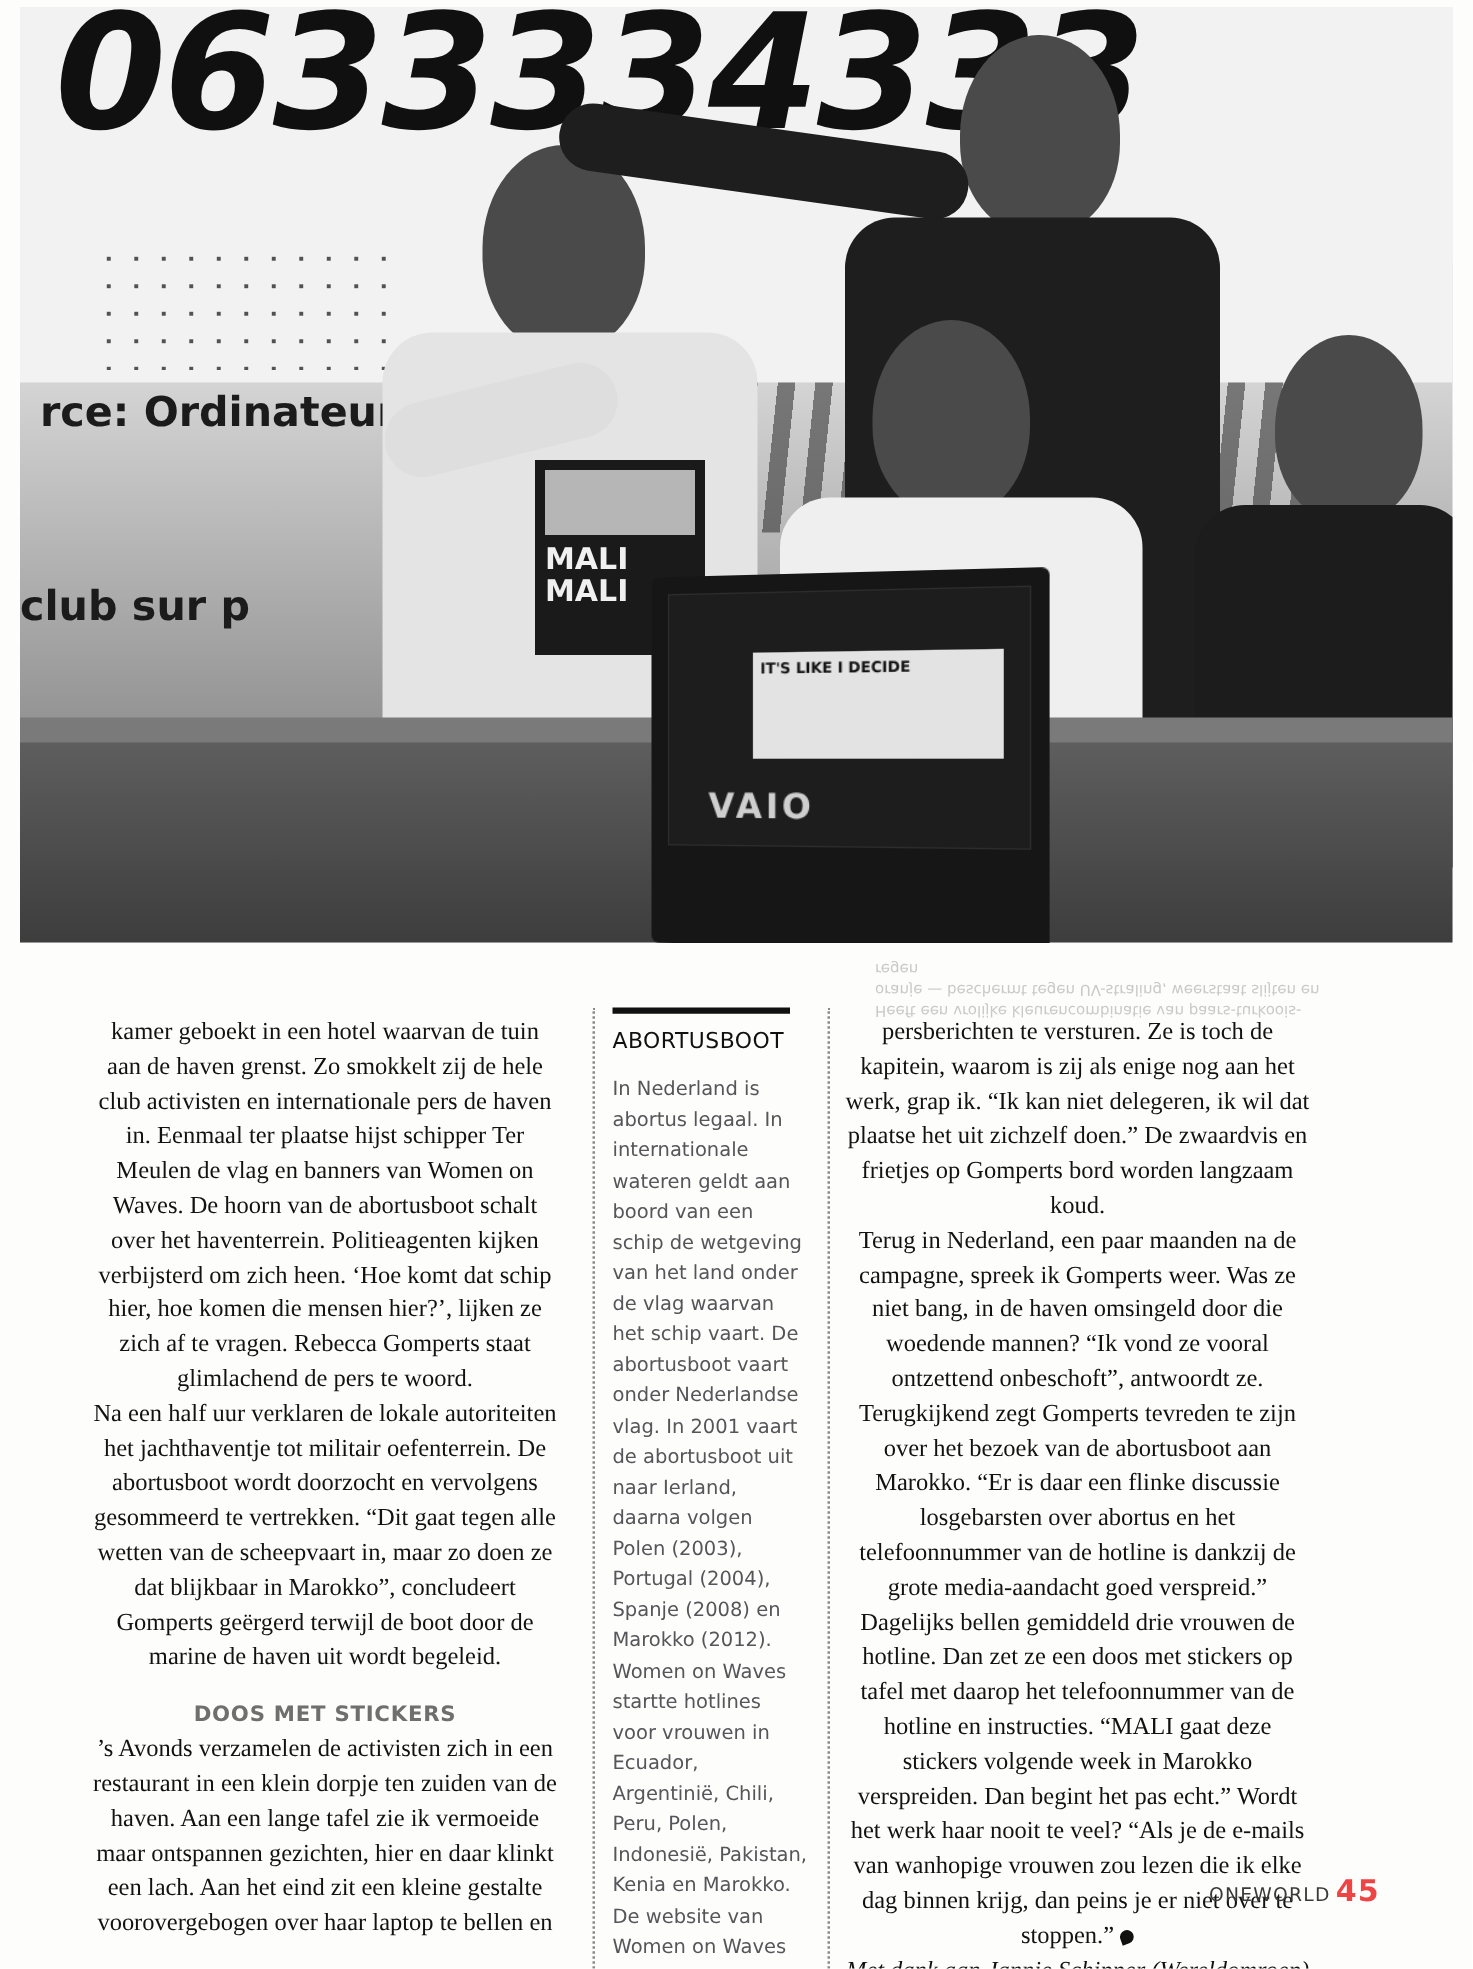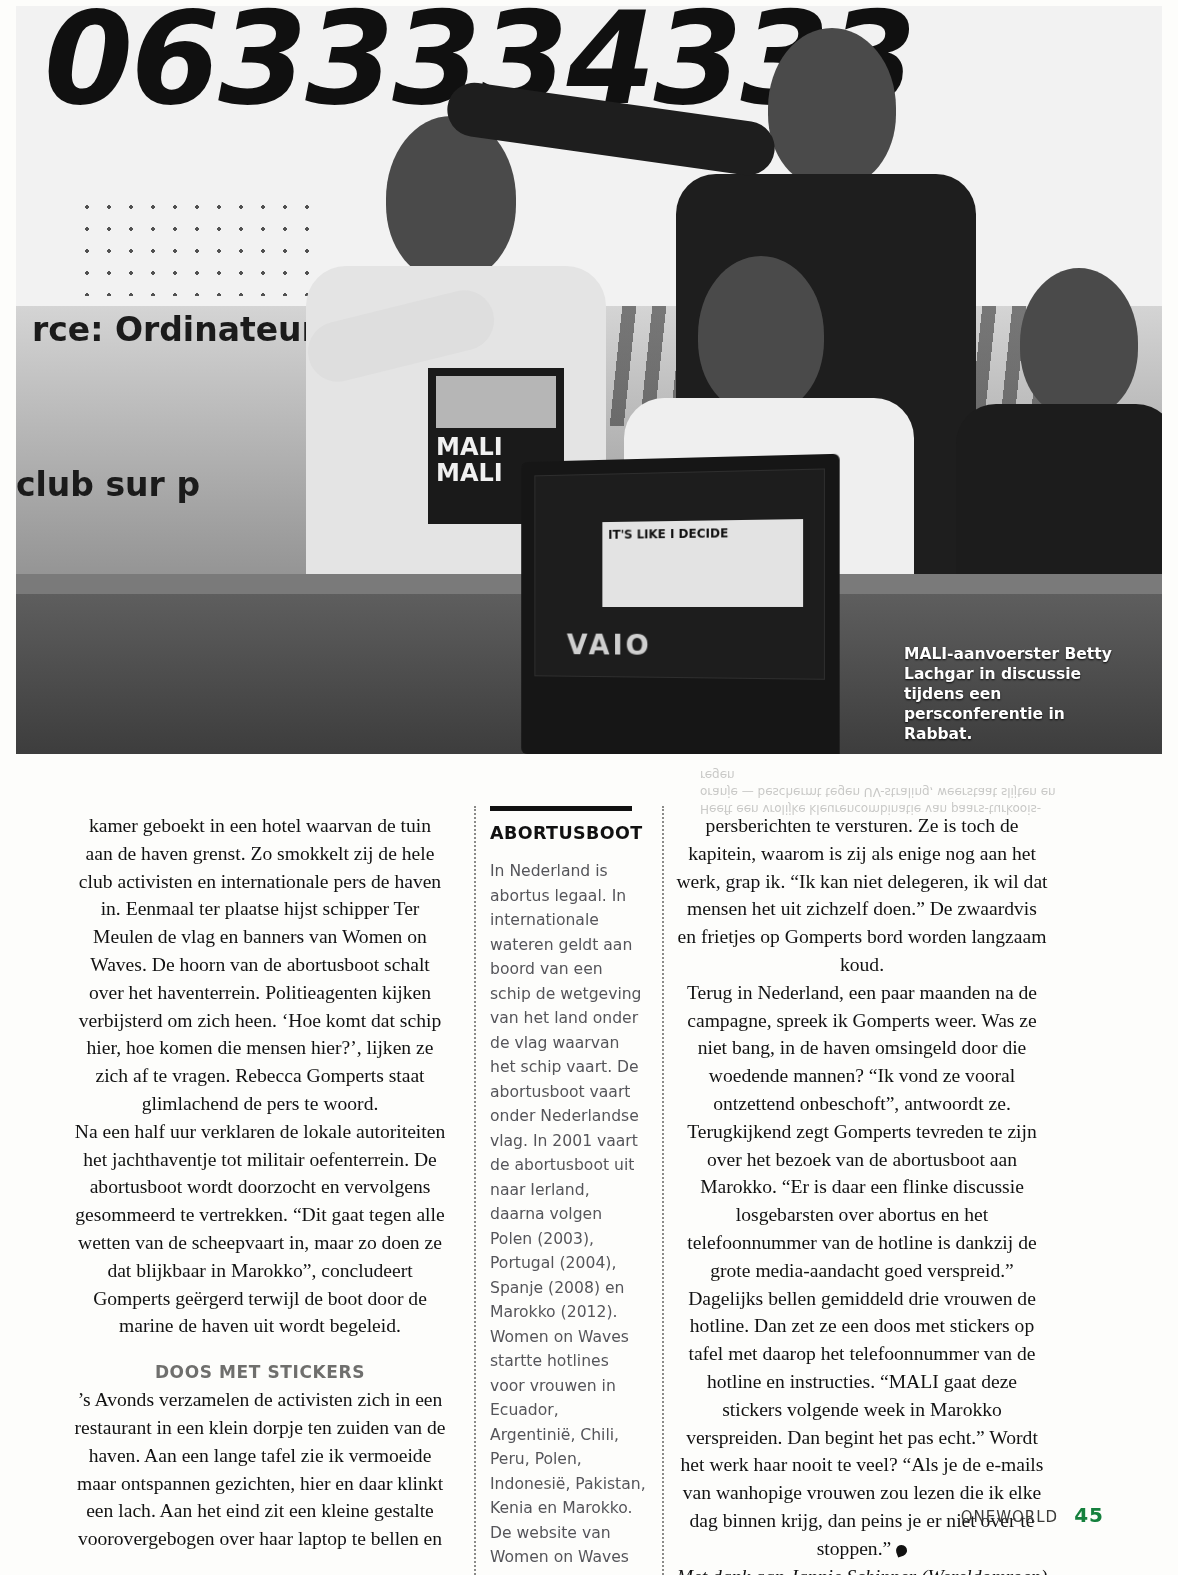--- a/index.html
+++ b/index.html
@@ -238,21 +238,21 @@
     box-sizing: content-box;
   }
   .sidebar .rule {
     width: 142px;
     height: 5px;
     background: #111;
     margin-bottom: 12px;
   }
   .sidebar h3 {
     font-family: "DejaVu Sans", sans-serif;
-    font-weight: bold;
+    font-weight: normal;
     font-size: 17.5px;
     letter-spacing: .4px;
     margin: 0 0 16px 0;
     color: #111;
   }
   .sidebar p {
     font-family: "DejaVu Sans", sans-serif;
     font-size: 15.6px;
     line-height: 24.5px;
     color: #55555a;
@@ -277,23 +277,23 @@
     position: absolute;
     right: 74px;
     bottom: 48px;
     font-family: "DejaVu Sans", sans-serif;
     font-size: 15px;
     letter-spacing: 1px;
     color: #3a3a38;
   }
   .footer .pageno {
     font-weight: bold;
-    font-size: 20px;
-    margin-left: 16px;
-    color: #15803d;
+    font-size: 24px;
+    margin-left: 4px;
+    color: #ef4444;
   }
 </style>
 </head>
 <body>
 
 <div class="page">
 
   <div class="photo">
     <div class="banner"></div>
     <div class="bignum">0633334333</div>
@@ -327,40 +327,39 @@
 
     <div class="laptop">
       <div class="screen">
         <div class="sticker">
           <div style="font-family:'DejaVu Sans',sans-serif;font-weight:bold;font-size:12px;line-height:14px;padding:6px;">IT'S LIKE I DECIDE</div>
         </div>
       </div>
       <div class="vaio">VAIO</div>
     </div>
 
-    <div class="photo-caption">MALI-aanvoerster Betty Lachgar in discussie tijdens een persconferentie in Rabbat.</div>
   </div>
 
   <div class="bleed">Heeft een vrolijke kleurencombinatie van paars-turkoois-oranje — beschermt tegen UV-straling, weerstaat slijten en regen</div>
 
   <div class="col col-left">
     <p>kamer geboekt in een hotel waarvan de tuin aan de haven grenst. Zo smokkelt zij de hele club activisten en internationale pers de haven in. Eenmaal ter plaatse hijst schipper Ter Meulen de vlag en banners van Women on Waves. De hoorn van de abortusboot schalt over het haventerrein. Politieagenten kijken verbijsterd om zich heen. ‘Hoe komt dat schip hier, hoe komen die mensen hier?’, lijken ze zich af te vragen. Rebecca Gomperts staat glimlachend de pers te woord.</p>
     <p>Na een half uur verklaren de lokale autoriteiten het jachthaventje tot militair oefenterrein. De abortusboot wordt doorzocht en vervolgens gesommeerd te vertrekken. “Dit gaat tegen alle wetten van de scheepvaart in, maar zo doen ze dat blijkbaar in Marokko”, concludeert Gomperts geërgerd terwijl de boot door de marine de haven uit wordt begeleid.</p>
     <div class="subhead">DOOS MET STICKERS</div>
     <p>’s Avonds verzamelen de activisten zich in een restaurant in een klein dorpje ten zuiden van de haven. Aan een lange tafel zie ik vermoeide maar ontspannen gezichten, hier en daar klinkt een lach. Aan het eind zit een kleine gestalte voorovergebogen over haar laptop te bellen en</p>
   </div>
 
   <div class="sidebar">
     <div class="rule"></div>
     <h3>ABORTUSBOOT</h3>
     <p>In Nederland is abortus legaal. In internationale wateren geldt aan boord van een schip de wetgeving van het land onder de vlag waarvan het schip vaart. De abortusboot vaart onder Nederlandse vlag. In 2001 vaart de abortusboot uit naar Ierland, daarna volgen Polen (2003), Portugal (2004), Spanje (2008) en Marokko (2012). Women on Waves startte hotlines voor vrouwen in Ecuador, Argentinië, Chili, Peru, Polen, Indonesië, Pakistan, Kenia en Marokko. De website van Women on Waves wordt 1,5 miljoen keer per jaar bezocht.</p>
   </div>
 
   <div class="col col-right">
-    <p>persberichten te versturen. Ze is toch de kapitein, waarom is zij als enige nog aan het werk, grap ik. “Ik kan niet delegeren, ik wil dat mensen het uit zichzelf doen.” De zwaardvis en frietjes op Gomperts bord worden langzaam koud.</p>
+    <p>persberichten te versturen. Ze is toch de kapitein, waarom is zij als enige nog aan het werk, grap ik. “Ik kan niet delegeren, ik wil dat plaatse het uit zichzelf doen.” De zwaardvis en frietjes op Gomperts bord worden langzaam koud.</p>
     <p><span>Terug in Nederland, een paar maanden na de campagne, spreek ik Gomperts weer. Was ze niet bang, in de haven omsingeld door die woedende mannen? “Ik vond ze vooral ontzettend onbeschoft”, antwoordt ze. Terugkijkend zegt Gomperts tevreden te zijn over het bezoek van de abortusboot aan Marokko. “Er is daar een flinke discussie losgebarsten over abortus en het telefoonnummer van de hotline is dankzij de grote media-aandacht goed verspreid.” Dagelijks bellen gemiddeld drie vrouwen de hotline. Dan zet ze een doos met stickers op tafel met daarop het telefoonnummer van de hotline en instructies. “MALI gaat deze stickers volgende week in Marokko verspreiden. Dan begint het pas echt.” Wordt het werk haar nooit te veel? “Als je de e-mails van wanhopige vrouwen zou lezen die ik elke dag binnen krijg, dan peins je er niet over te stoppen.”</span><span class="endmark"></span></p>
     <p class="italic-sign">Met dank aan Jannie Schipper (Wereldomroep) voor het interview in Tanger.</p>
   </div>
 
   <div class="footer">
     <span>ONEWORLD</span><span class="pageno">45</span>
   </div>
 
 </div>
 

